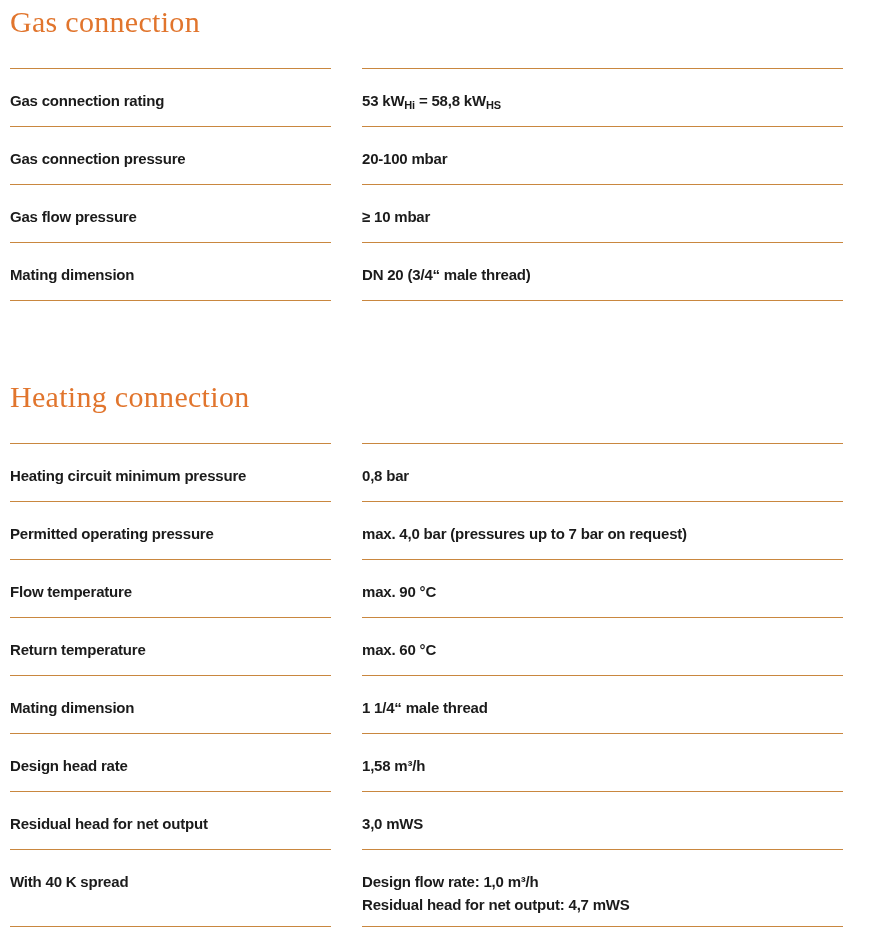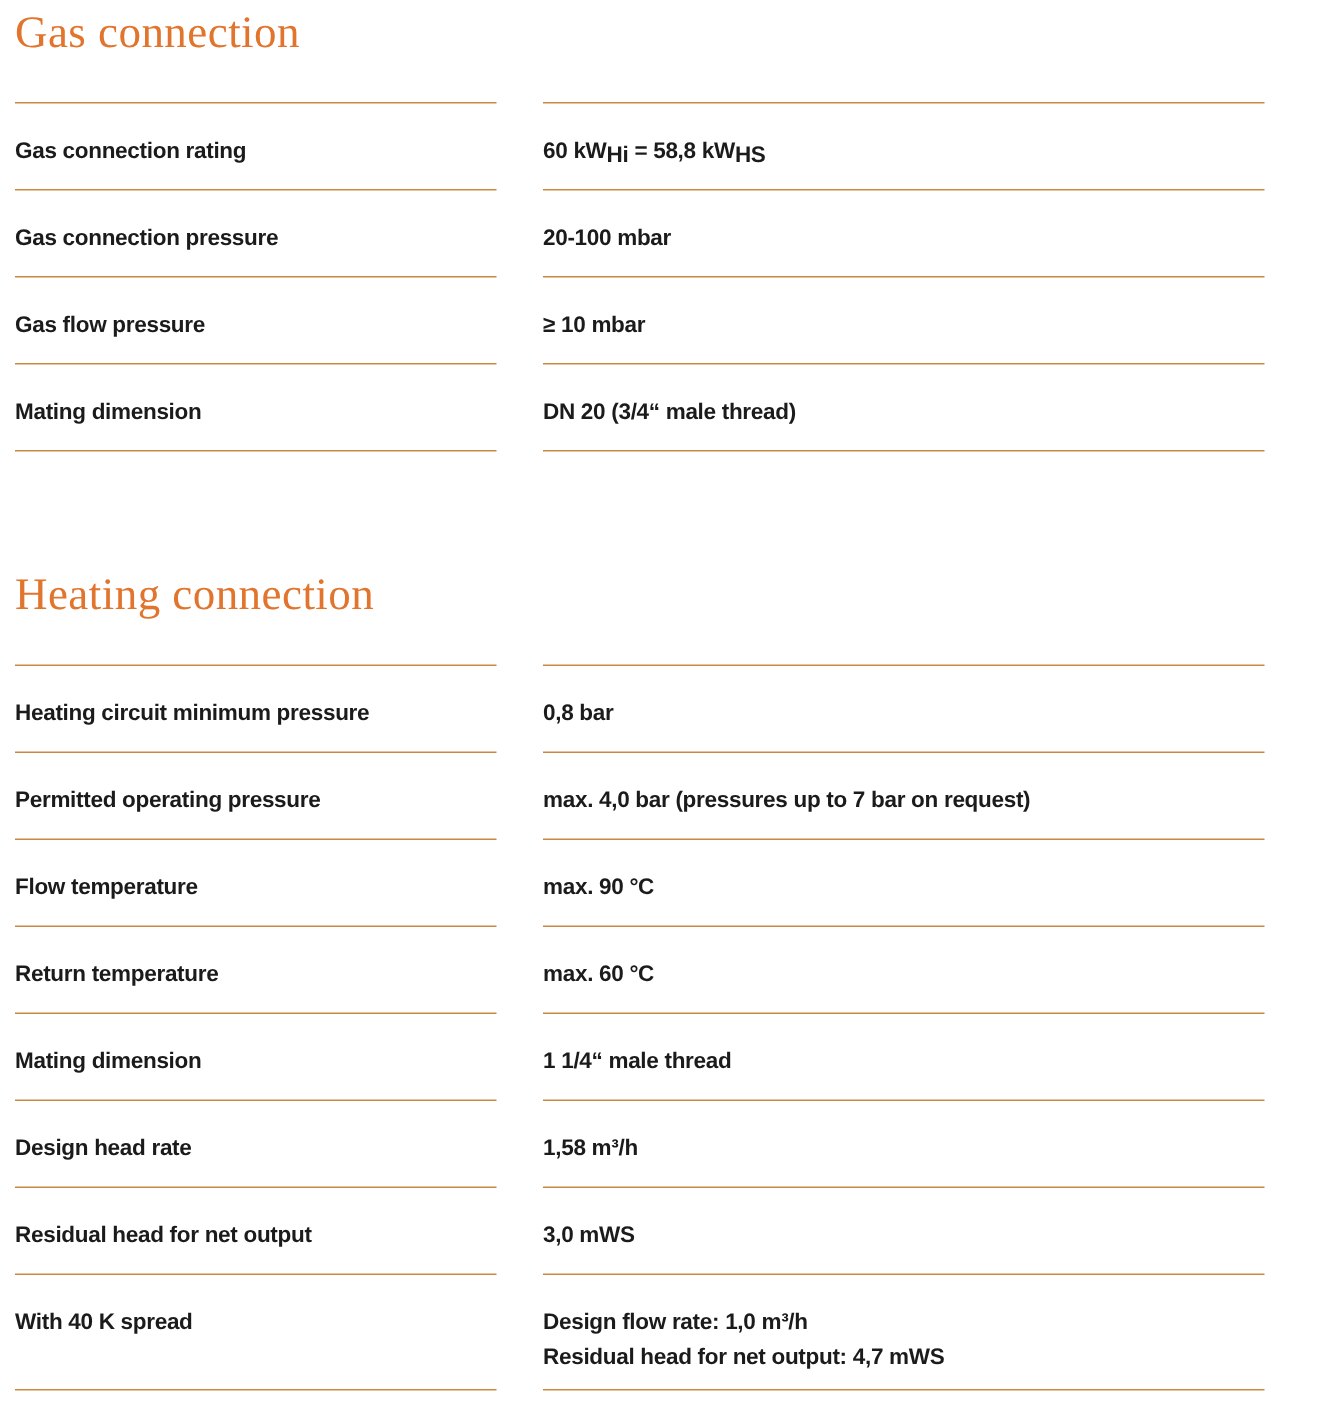--- a/index.html
+++ b/index.html
@@ -54,37 +54,37 @@
   }
   .label-cell, .value-cell {
     font-size: 15px;
     font-weight: bold;
     letter-spacing: -0.2px;
     line-height: 23px;
     color: var(--text);
   }
   .value-line { white-space: nowrap; }
   sub {
-    font-size: 15px;
+    font-size: 11px;
     line-height: 0;
     vertical-align: -3px;
   }
 </style>
 </head>
 <body>
 
 <main class="sheet">
 
   <section class="spec-section">
     <h1 class="section-title">Gas connection</h1>
     <div class="rows">
         <div class="row">
           <div class="cell label-cell">Gas connection rating</div>
           <div class="cell value-cell">
-            <div class="value-line"><span>60 kW</span><sub>Hi</sub><span> = 58,8 kW</span><sub>HS</sub></div>
+            <div class="value-line"><span>53 kW</span><sub>Hi</sub><span> = 58,8 kW</span><sub>HS</sub></div>
           </div>
         </div>
         <div class="row">
           <div class="cell label-cell">Gas connection pressure</div>
           <div class="cell value-cell">
             <div class="value-line"><span>20-100 mbar</span></div>
           </div>
         </div>
         <div class="row">
           <div class="cell label-cell">Gas flow pressure</div>

